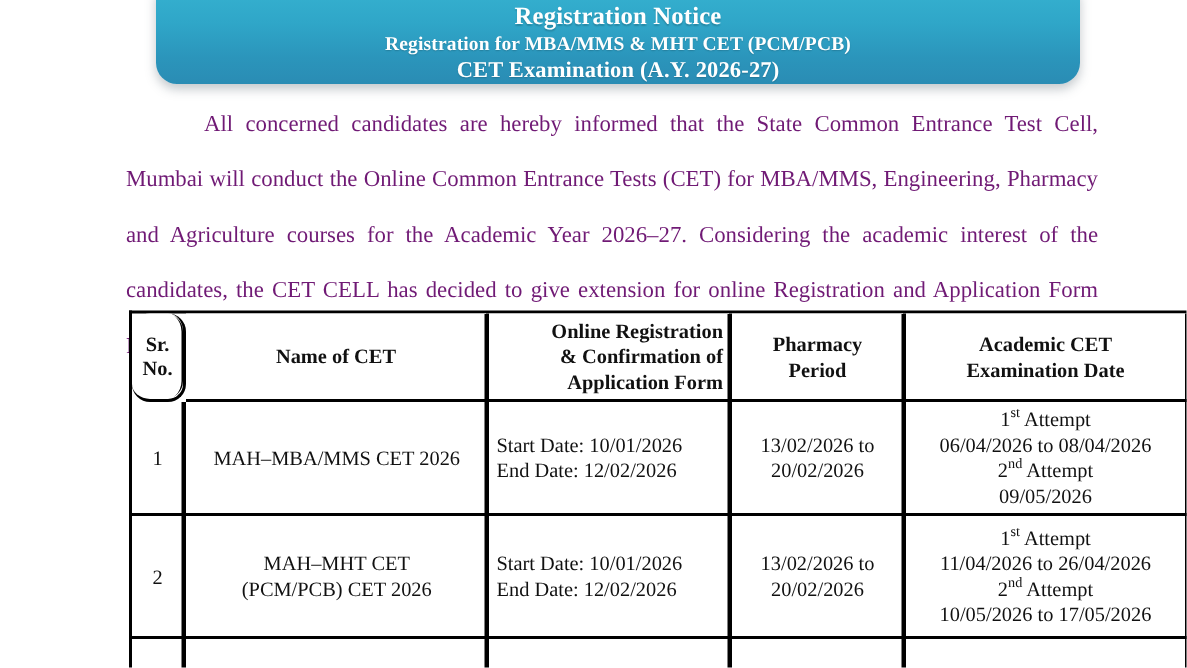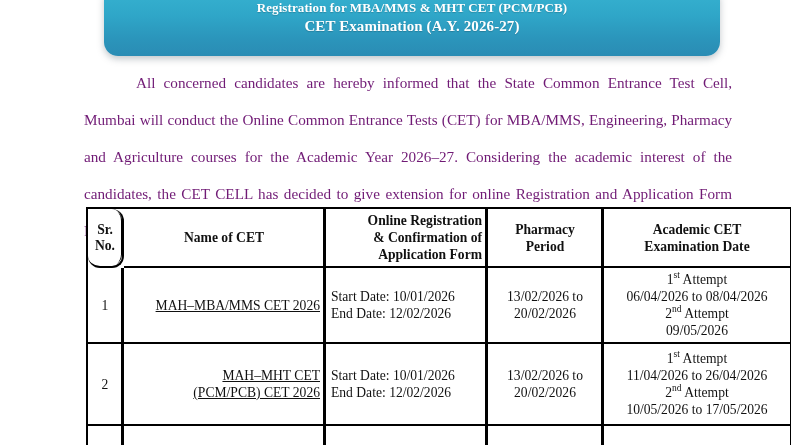--- a/index.html
+++ b/index.html
@@ -102,41 +102,42 @@
   td.c-sr   { width: 32px;  text-align: center; }
   td.c-name { width: 192px; }
   td.c-reg  { width: 152px; }
   td.c-ext  { width: 106px; text-align: center; }
   td.c-exam { width: 178px; text-align: center; }
 
   thead td.c-sr   { padding: 2px 1px; border-radius: 12px; }
   thead td.c-name { text-align: center; }
   thead td.c-reg  { text-align: right; }
 
-  tbody td.c-name { text-align: right;  padding-left: 5px; text-decoration: underline; }
+  tbody td.c-name { text-align: center;  padding-left: 5px; }
   tbody td.c-reg  { text-align: left;  padding-left: 5px; }
 
   tr.r1 td { height: 68px; }
   tr.r2 td { height: 74px; }
   tr.r3 td { height: 20px; }
 
   .ln { display: block; }
   .sup {
     font-size: 9.5px;
     vertical-align: super;
     line-height: 0;
     margin-top: 14px;
   }
   .hdr-sr .ln { line-height: 16px; }
 </style>
 </head>
 <body>
 
 <div class="banner-wrap">
   <div class="banner">
+    <div class="banner-line l1">Registration Notice</div>
     <div class="banner-line l2">Registration for MBA/MMS &amp; MHT CET (PCM/PCB)</div>
     <div class="banner-line l3">CET Examination (A.Y. 2026-27)</div>
   </div>
 </div>
 
 <div class="para">All concerned candidates are hereby informed that the State Common Entrance Test Cell, Mumbai will conduct the Online Common Entrance Tests (CET) for MBA/MMS, Engineering, Pharmacy and Agriculture courses for the Academic Year 2026–27. Considering the academic interest of the candidates, the CET CELL has decided to give extension for online Registration and Application Form Filling for the courses as mentioned below:-</div>
 
 <div class="tbl-wrap">
   <table class="notice">
     <thead>

